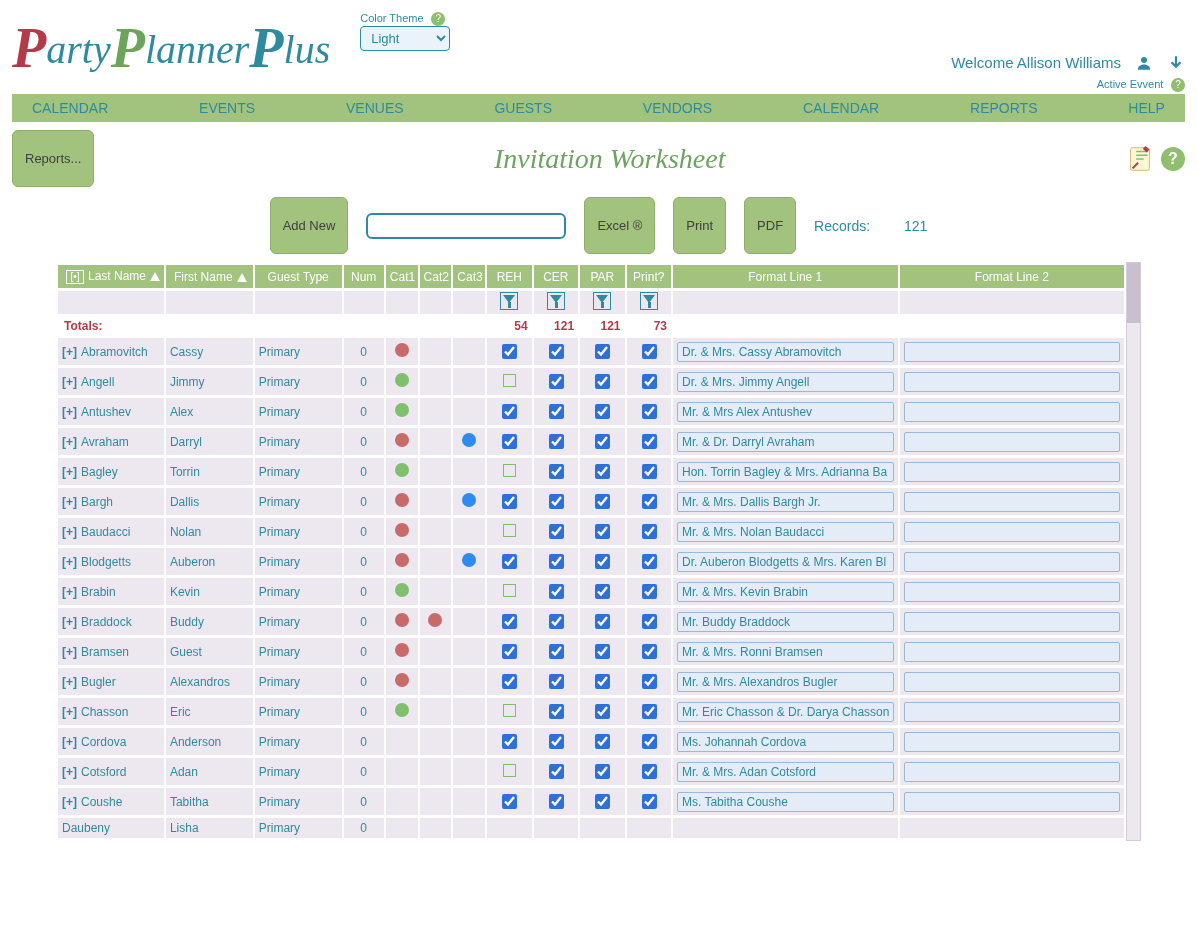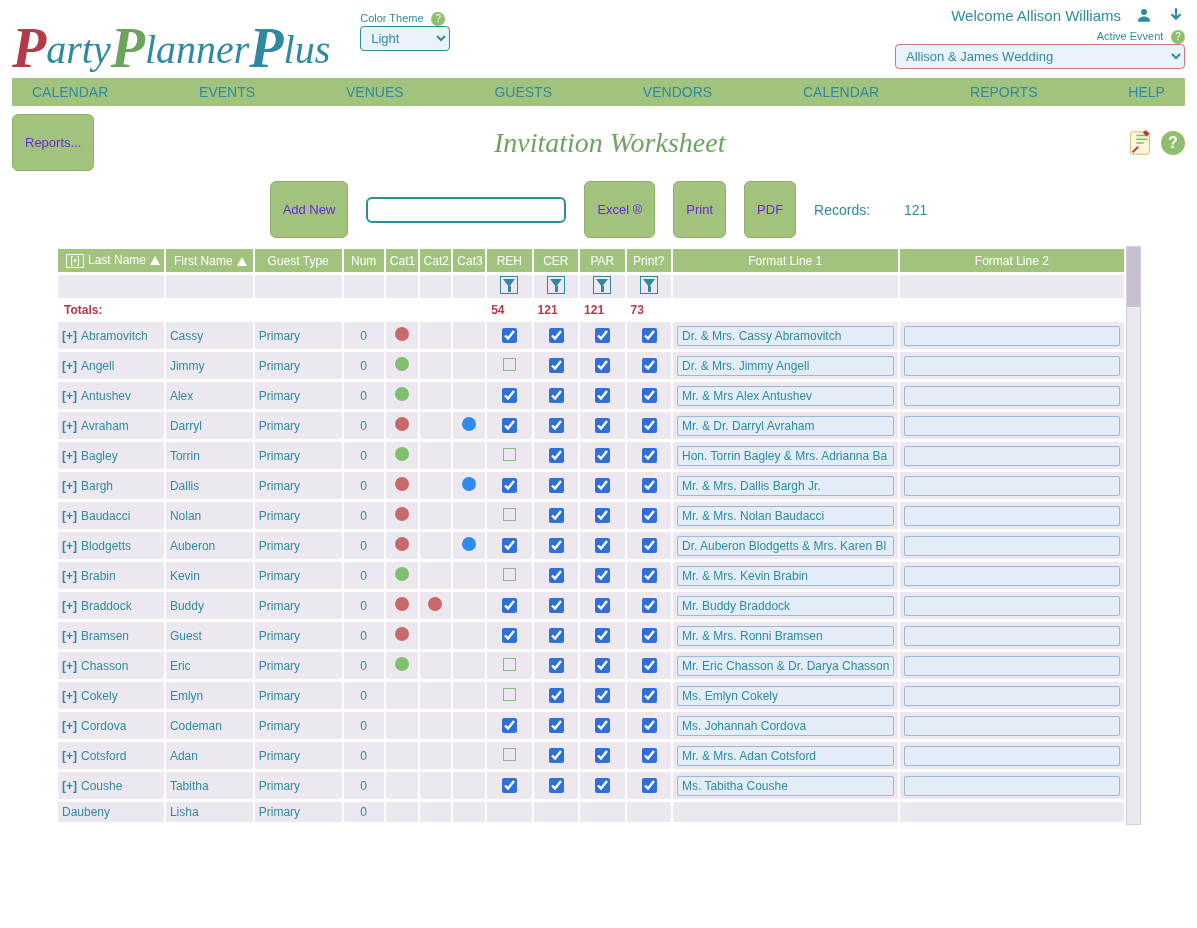--- a/index.html
+++ b/index.html
@@ -34,21 +34,21 @@
   .logo .big.g { color: #6DA45B; }
   .logo .big.b { color: #2E8B9F; }
   .topright {
     margin-left: auto;
     text-align: right;
     display: flex;
     flex-direction: column;
     align-items: flex-end;
     gap: 4px;
   }
-  .welcome-row { display:flex; align-items:center; gap:14px; color:#2E8B9F; font-size:15px; }
+  .welcome-row { display:flex; align-items:flex-start; gap:14px; color:#2E8B9F; font-size:15px;margin-top:48px; }
   .theme-block { margin-left: 30px; margin-top:4px;}
   .small-label { font-size:11px; color:#2E8B9F; }
   .mini-help {
     display:inline-block; width:14px; height:14px; border-radius:50%;
     background:#8FBF6E; color:#fff; font-size:10px; line-height:14px;
     text-align:center; cursor:pointer; margin-left:4px;
   }
   select.themed, input.themed-input {
     border:1px solid #2E8B9F; border-radius:4px; padding:3px 6px;
     background:#EAF2FA; color:#2E8B9F; font-size:13px;
@@ -60,21 +60,21 @@
     background:#A1C37E; margin:0 12px; border-radius:1px;
     padding:6px 20px;
   }
   .navbar a {
     color:#2E8B9F; text-decoration:none; font-size:14px; cursor:pointer;
   }
   .subbar {
     display:flex; align-items:center; margin:8px 12px 0 12px;
   }
   .btn {
-    background:#A1C37E; border:1px solid #8CAF6A; color:#6d28d9;
+    background:#A1C37E; border:1px solid #8CAF6A; color:#404040;
     border-radius:6px; padding:20px 12px; font-size:13px; cursor:pointer;
   }
   .page-title {
     flex:1; text-align:center; font-size:28px; font-style:italic;
     color:#6FA361; font-family: Georgia, serif;
   }
   .right-icons { display:flex; align-items:center; gap:6px;}
   .note-icon { width:30px; height:30px; cursor:pointer;}
   .help-big {
     width:24px; height:24px; border-radius:50%; background:#8FBF6E;
@@ -111,21 +111,21 @@
   }
   .funnel::before {
     content:""; position:absolute; left:2px; top:2px;
     border-top:8px solid #2E8B9F; border-left:6px solid transparent;
     border-right:6px solid transparent;
   }
   .funnel::after {
     content:""; position:absolute; left:7px; top:9px;
     width:3px; height:6px; background:#2E8B9F;
   }
-  .totals-row td { background:transparent; color:#B43A4A; font-weight:bold; font-size:12px; text-align:left; padding:2px 4px;}
+  .totals-row td { background:transparent; color:#B43A4A; font-weight:bold; font-size:12px; text-align:right; padding:2px 4px;}
   .totals-row td.left { text-align:left; padding-left:6px;}
   tr.data td {
     background:#EDE7EF; padding:3px 4px; font-size:12px; color:#2E8B9F;
     vertical-align:middle; overflow:hidden;
   }
   tr.data td.center { text-align:center; }
   tr.data td.link { cursor:pointer; }
   .exp { color:#2E8B9F; cursor:pointer; margin-right:4px; font-weight:bold;}
   .dot { width:14px; height:14px; border-radius:50%; display:inline-block; }
   .dot-red { background:#C96A6A; }
@@ -170,23 +170,20 @@
           <circle cx="12" cy="8" r="4"></circle>
           <path d="M4 20c0-4 4-6 8-6s8 2 8 6v1H4z"></path>
         </svg>
       <svg class="arrow-icon" viewBox="0 0 24 24">
           <path d="M12 3v12M6 11l6 6 6-6" stroke="#2E8B9F" stroke-width="3" fill="none"></path>
         </svg>
     </div>
     <div>
       <span class="small-label">Active Evvent</span>
       <span class="mini-help">?</span><br>
-      <select class="themed event">
-        <option>Allison &amp; James Wedding</option>
-      </select>
     </div>
   </div>
 </div>
 
 <div class="navbar">
   <a>CALENDAR</a>
   <a>EVENTS</a>
   <a>VENUES</a>
   <a>GUESTS</a>
   <a>VENDORS</a>
@@ -451,52 +448,52 @@
     <td class="center"></td>
     <td class="center"></td>
     <td class="center"><input type="checkbox" class="chk" checked="" style=""></td>
     <td class="center"><input type="checkbox" class="chk" checked="" style=""></td>
     <td class="center"><input type="checkbox" class="chk" checked="" style=""></td>
     <td class="center"><input type="checkbox" class="chk" checked="" style=""></td>
     <td><input class="line" value="Mr. &amp; Mrs. Ronni Bramsen" style=""></td>
     <td><input class="line" value="" style=""></td>
   </tr>
         <tr class="data">
+    <td class="link"><span class="exp">[+]</span>Bugler</td>
+    <td class="link">Alexandros</td>
+    <td>Primary</td>
+    <td class="center">0</td>
+    <td class="center"><span class="dot dot-red"></span></td>
+    <td class="center"></td>
+    <td class="center"></td>
+    <td class="center"><input type="checkbox" class="chk" checked="" style=""></td>
+    <td class="center"><input type="checkbox" class="chk" checked="" style=""></td>
+    <td class="center"><input type="checkbox" class="chk" checked="" style=""></td>
+    <td class="center"><input type="checkbox" class="chk" checked="" style=""></td>
+    <td><input class="line" value="Mr. &amp; Mrs. Alexandros Bugler" style=""></td>
+    <td><input class="line" value="" style=""></td>
+  </tr>
+        <tr class="data">
     <td class="link"><span class="exp">[+]</span>Chasson</td>
     <td class="link">Eric</td>
     <td>Primary</td>
     <td class="center">0</td>
     <td class="center"><span class="dot dot-green"></span></td>
     <td class="center"></td>
     <td class="center"></td>
     <td class="center"><span class="unchecked-box"></span></td>
     <td class="center"><input type="checkbox" class="chk" checked="" style=""></td>
     <td class="center"><input type="checkbox" class="chk" checked="" style=""></td>
     <td class="center"><input type="checkbox" class="chk" checked="" style=""></td>
     <td><input class="line" value="Mr. Eric Chasson &amp; Dr. Darya Chasson" style=""></td>
     <td><input class="line" value="" style=""></td>
   </tr>
         <tr class="data">
-    <td class="link"><span class="exp">[+]</span>Cokely</td>
-    <td class="link">Emlyn</td>
-    <td>Primary</td>
-    <td class="center">0</td>
-    <td class="center"></td>
-    <td class="center"></td>
-    <td class="center"></td>
-    <td class="center"><span class="unchecked-box"></span></td>
-    <td class="center"><input type="checkbox" class="chk" checked="" style=""></td>
-    <td class="center"><input type="checkbox" class="chk" checked="" style=""></td>
-    <td class="center"><input type="checkbox" class="chk" checked="" style=""></td>
-    <td><input class="line" value="Ms. Emlyn Cokely" style=""></td>
-    <td><input class="line" value="" style=""></td>
-  </tr>
-        <tr class="data">
     <td class="link"><span class="exp">[+]</span>Cordova</td>
-    <td class="link">Codeman</td>
+    <td class="link">Anderson</td>
     <td>Primary</td>
     <td class="center">0</td>
     <td class="center"></td>
     <td class="center"></td>
     <td class="center"></td>
     <td class="center"><input type="checkbox" class="chk" checked="" style=""></td>
     <td class="center"><input type="checkbox" class="chk" checked="" style=""></td>
     <td class="center"><input type="checkbox" class="chk" checked="" style=""></td>
     <td class="center"><input type="checkbox" class="chk" checked="" style=""></td>
     <td><input class="line" value="Ms. Johannah Cordova" style=""></td>

